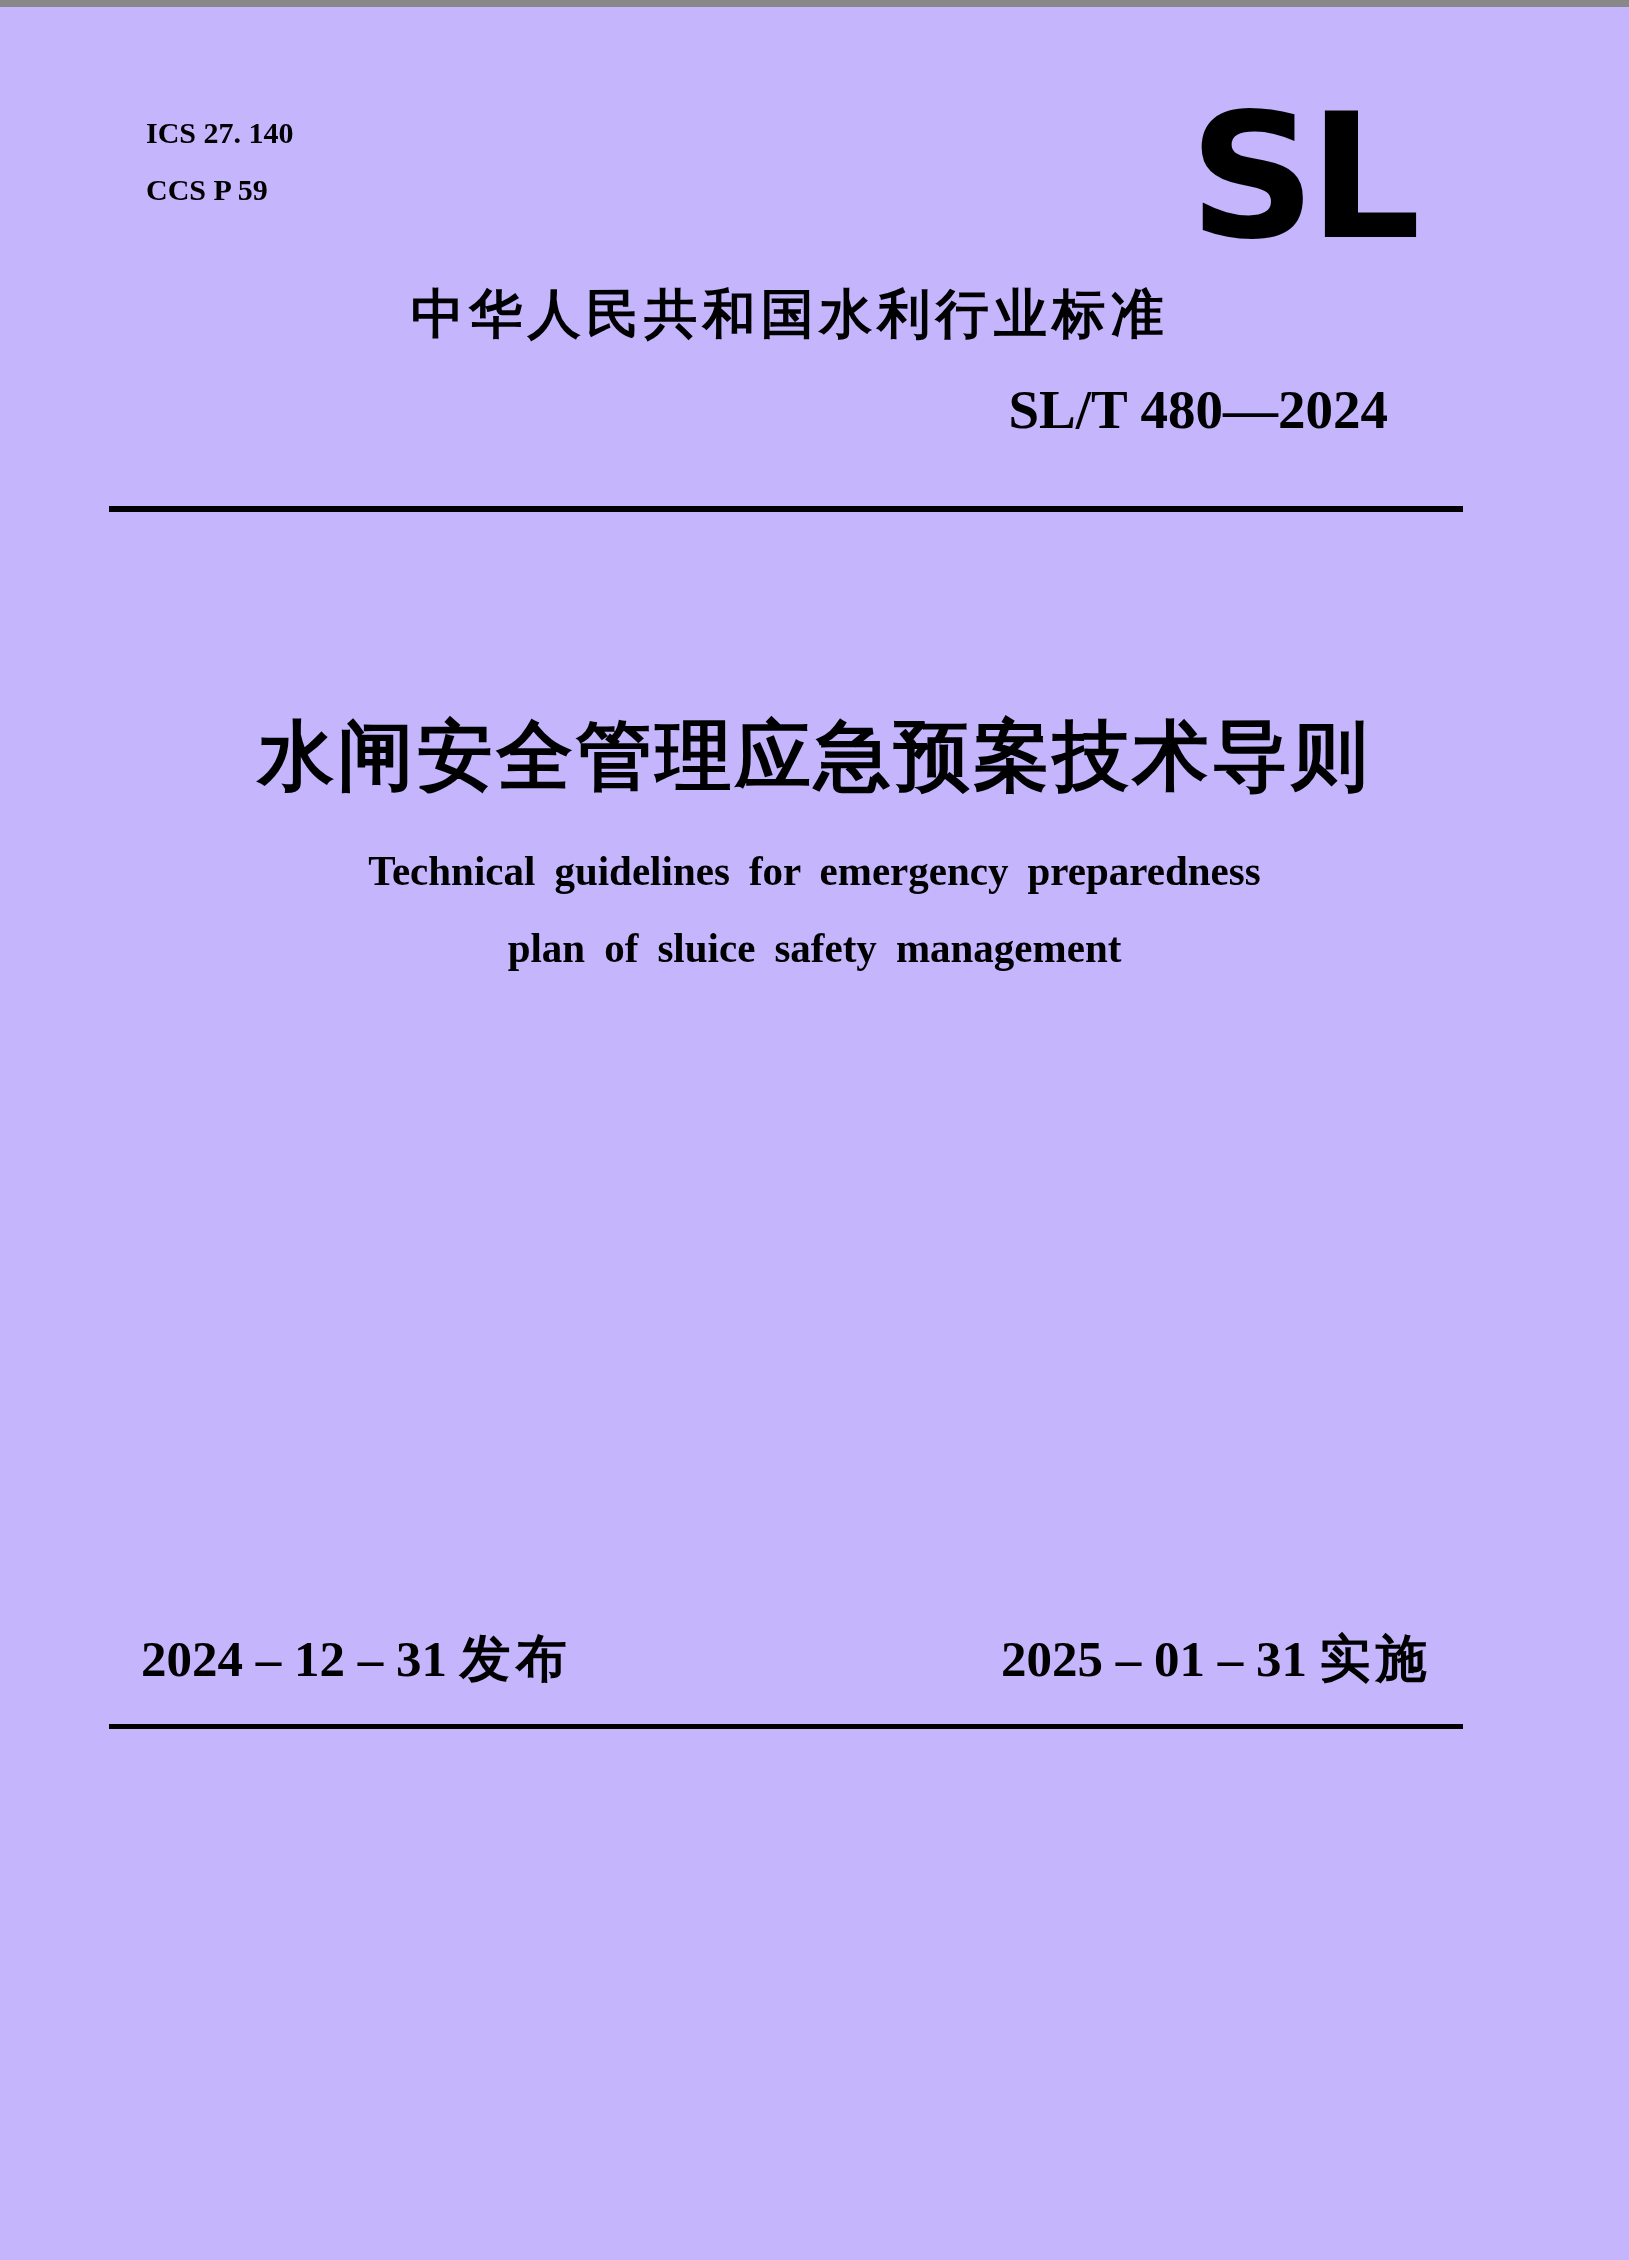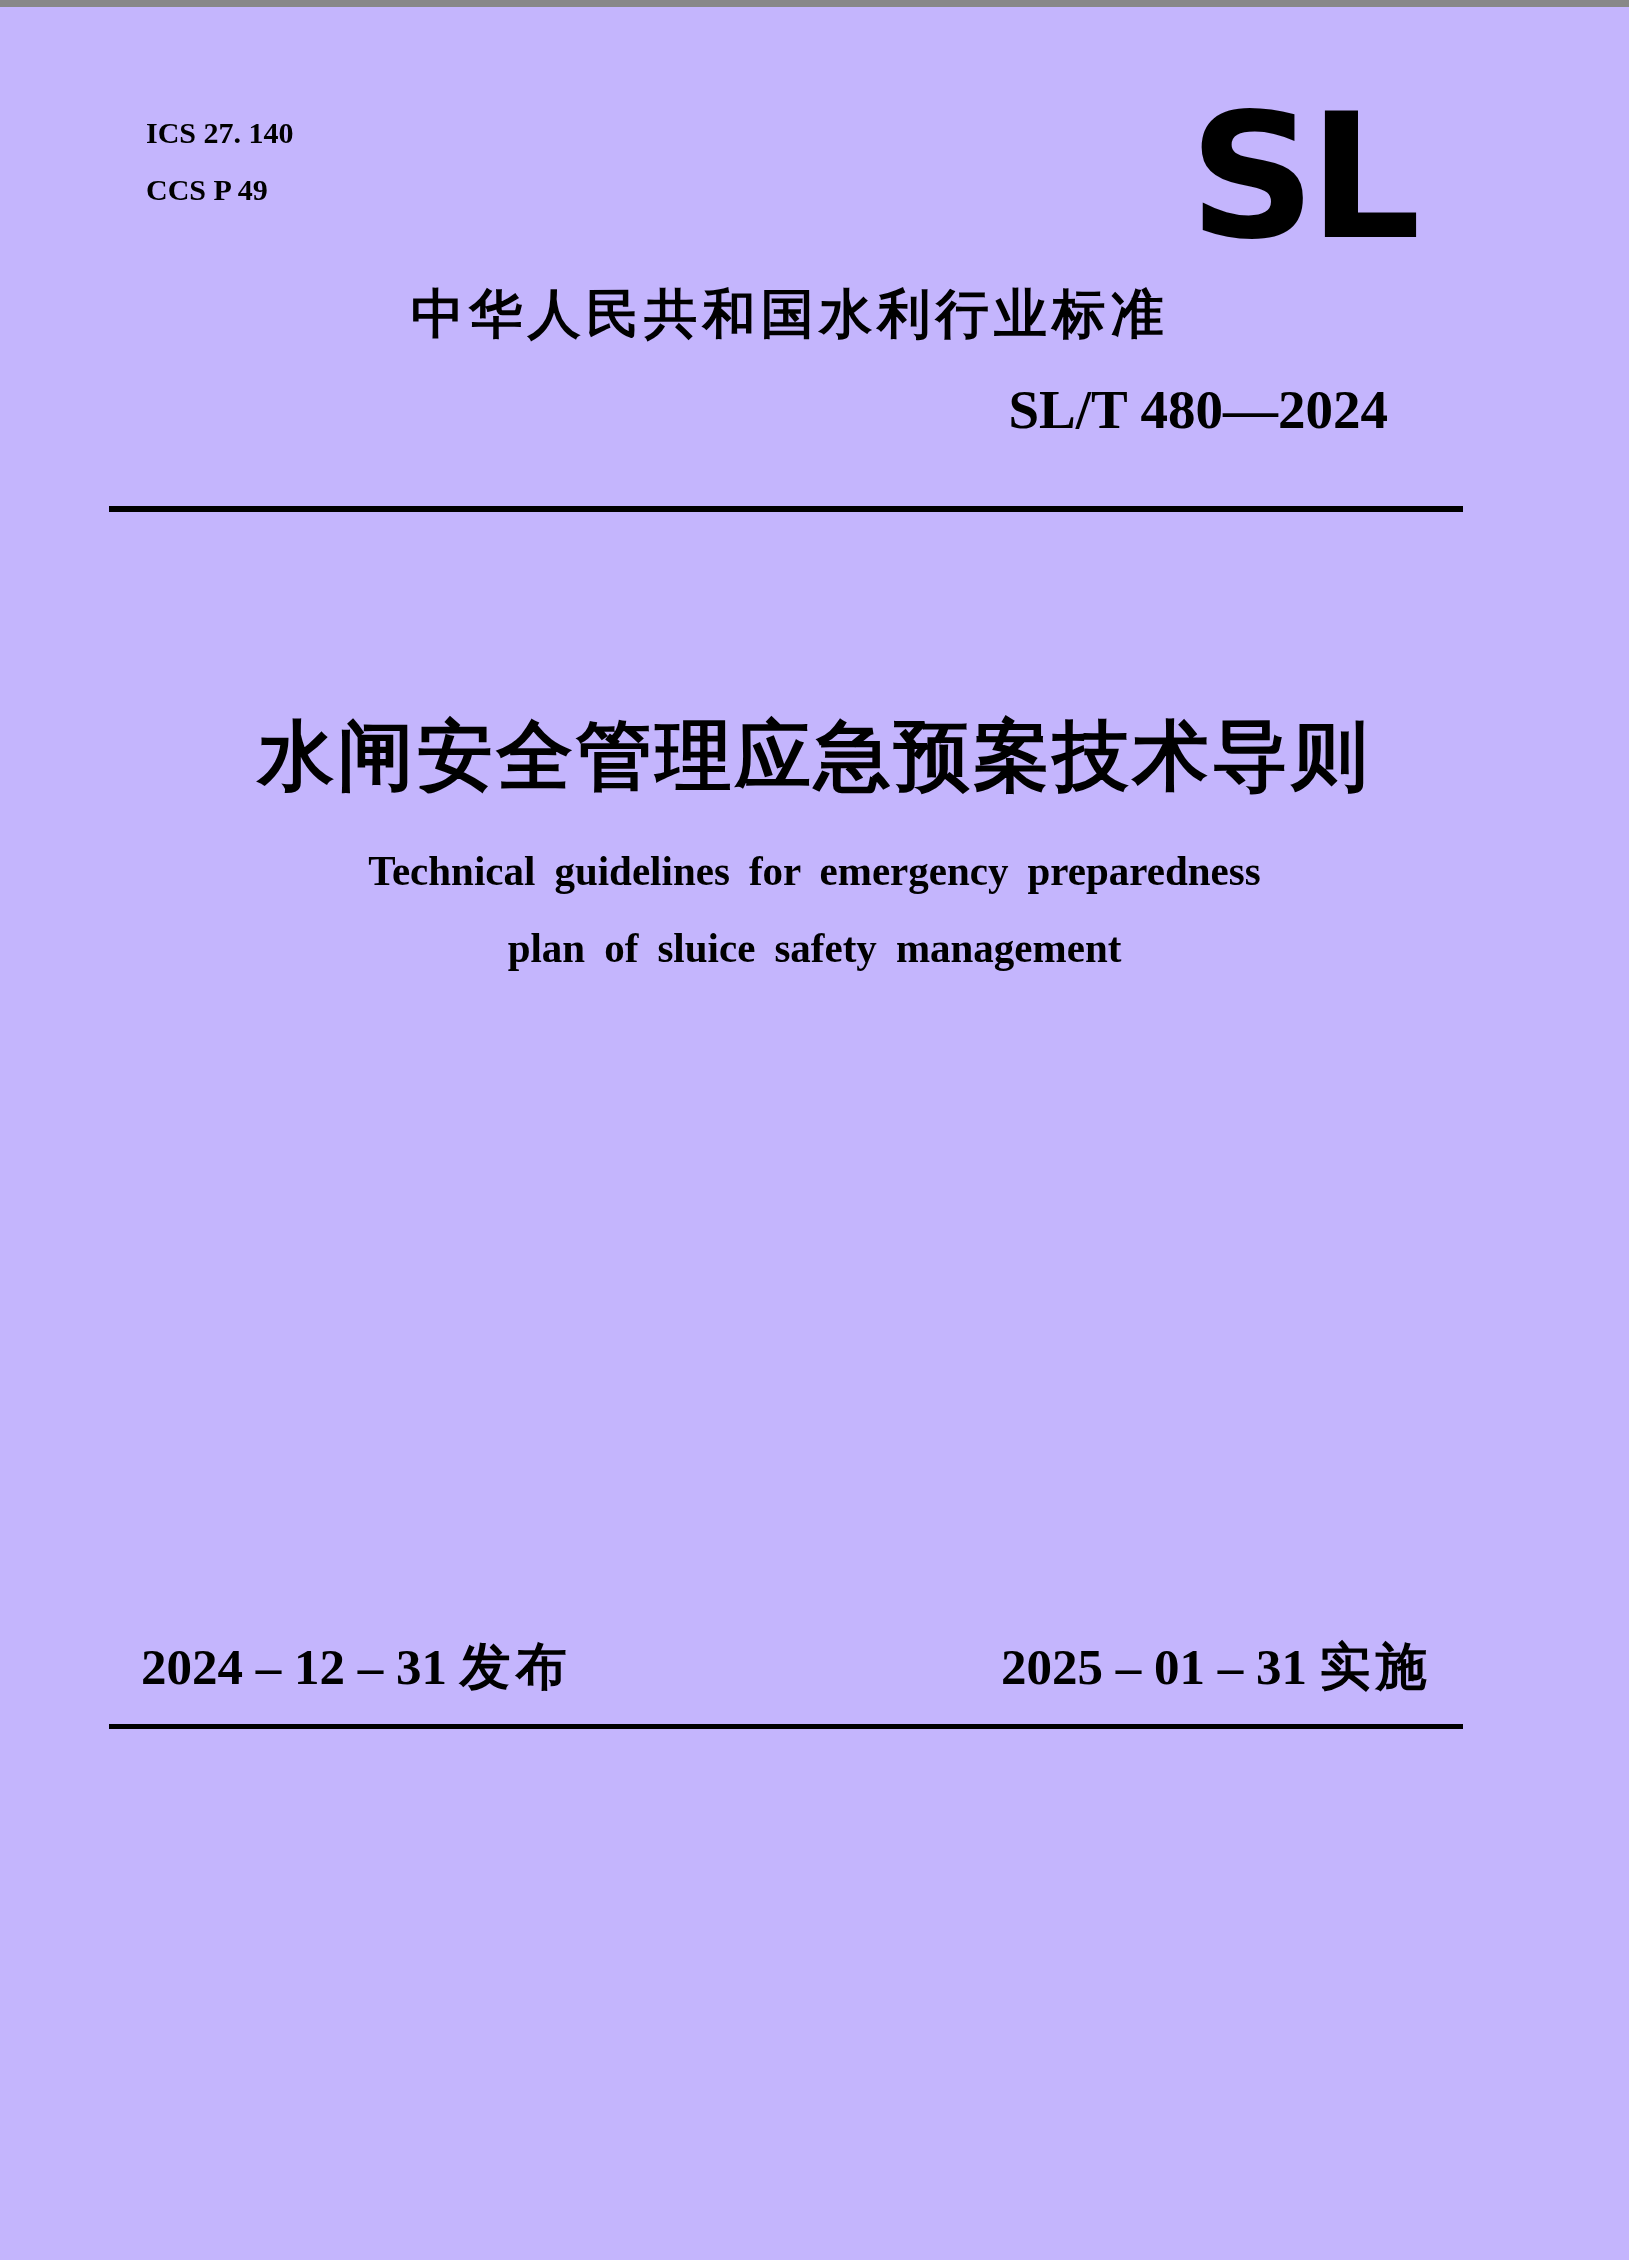--- a/index.html
+++ b/index.html
@@ -69,21 +69,21 @@
     word-spacing: 8.8px;
     transform: scaleY(1.04);
   }
   
   .dates-row {
     position: absolute; left: 141px; right: 197px; top: 1623px;
     display: flex; justify-content: space-between; align-items: baseline;
   }
   .date-block {
     font-family: "Liberation Serif", serif;
-    font-size: 51px; font-weight: bold; line-height: 74px;
+    font-size: 51px; font-weight: bold; line-height: 58px;
     white-space: nowrap;
   }
   .date-block .cjk {
     font-family: "Liberation Sans", "DejaVu Sans", sans-serif;
     margin-left: 12.4px; letter-spacing: 5.3px;
   }
   
   .publisher-line {
     position: absolute; left: 109px; top: 1902px; width: 1354px;
     text-align: center;
@@ -94,21 +94,21 @@
   }
   .publisher-line .gap { margin-left: 55px; }
 </style>
 </head>
 <body>
 
 <div class="page">
 
   <div class="ics">ICS 27. 140</div>
 
-  <div class="ccs">CCS P 49</div>
+  <div class="ccs">CCS P 59</div>
 
   <div class="sl-logo">SL</div>
 
   <div class="series-title">中华人民共和国水利行业标准</div>
 
   <div class="std-code">SL/T 480—2024</div>
 
   <div class="rule rule-top"></div>
 
   <div class="doc-title">水闸安全管理应急预案技术导则</div>

